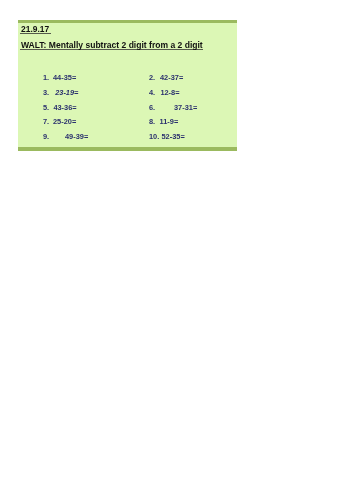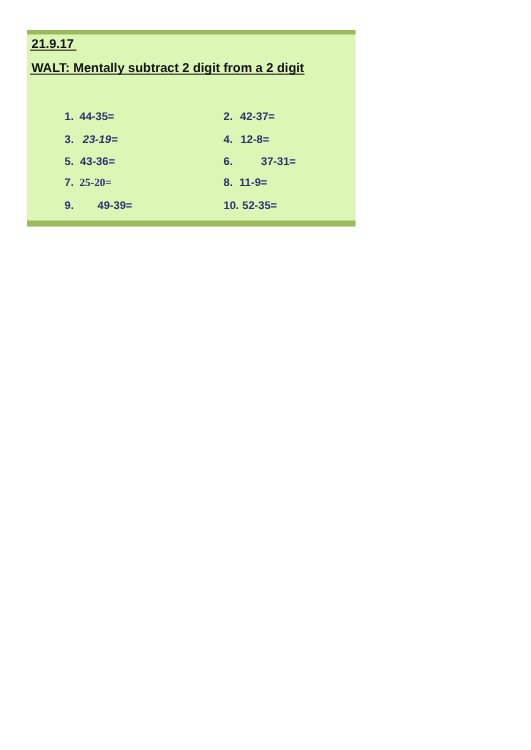--- a/index.html
+++ b/index.html
@@ -21,21 +21,21 @@
 
   .qgrid{position:absolute;left:25px;top:50px;width:190px;}
   .qrow{position:relative;height:14.85px;}
   .qnum,.qtxt{position:absolute;font-size:7.4px;font-weight:bold;color:#2b316e;line-height:9px;
     white-space:nowrap;}
   .c1n{left:0px;}
   .c2n{left:106px;}
   .q0{left:10px;}  .q1{left:117px;text-align:center;}
   .q2{left:12.2px;font-style:italic;} .q3{left:117.4px;}
   .q4{left:10.4px;} .q5{left:103px;margin-left:28px;}
-  .q6{left:10px;font-family:Liberation Serif, serif;}  .q7{left:116.5px;}
+  .q6{left:10px;}  .q7{left:116.5px;}
   .q8{left:22px;} .q9{left:118.5px;}
 </style>
 </head>
 <body>
 
 <div class="page">
   <div class="worksheet">
 
     <div class="date">21.9.17</div>
     <div class="walt">WALT: Mentally subtract 2 digit from a 2 digit</div>

